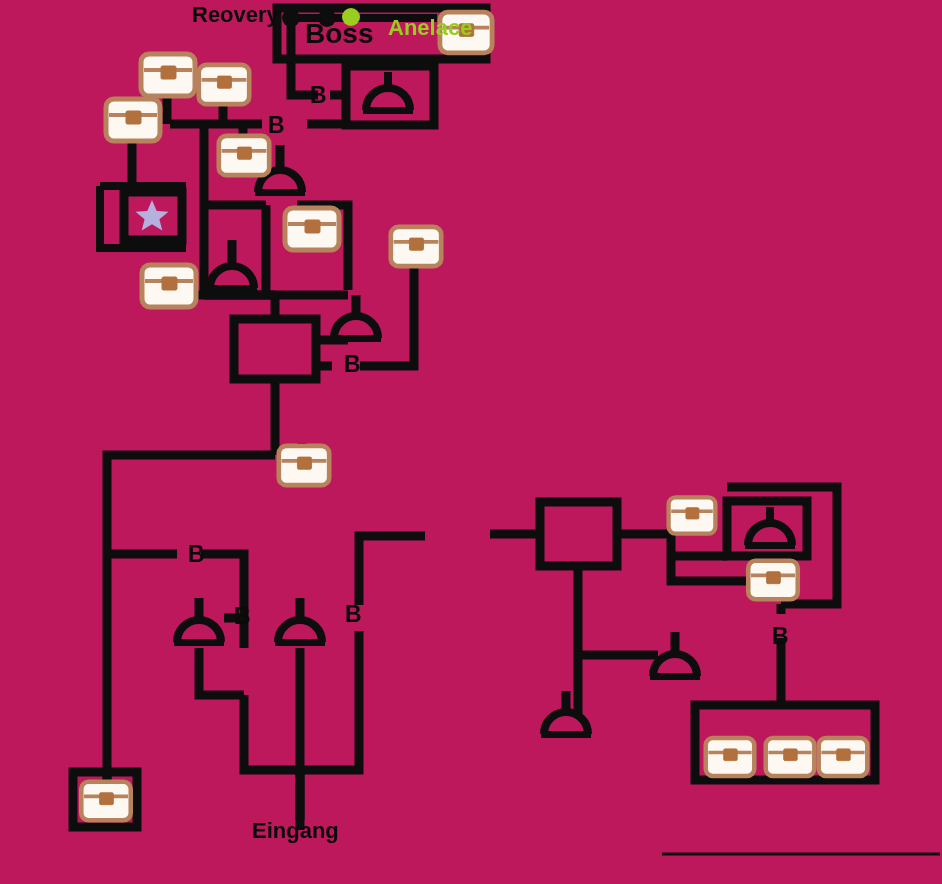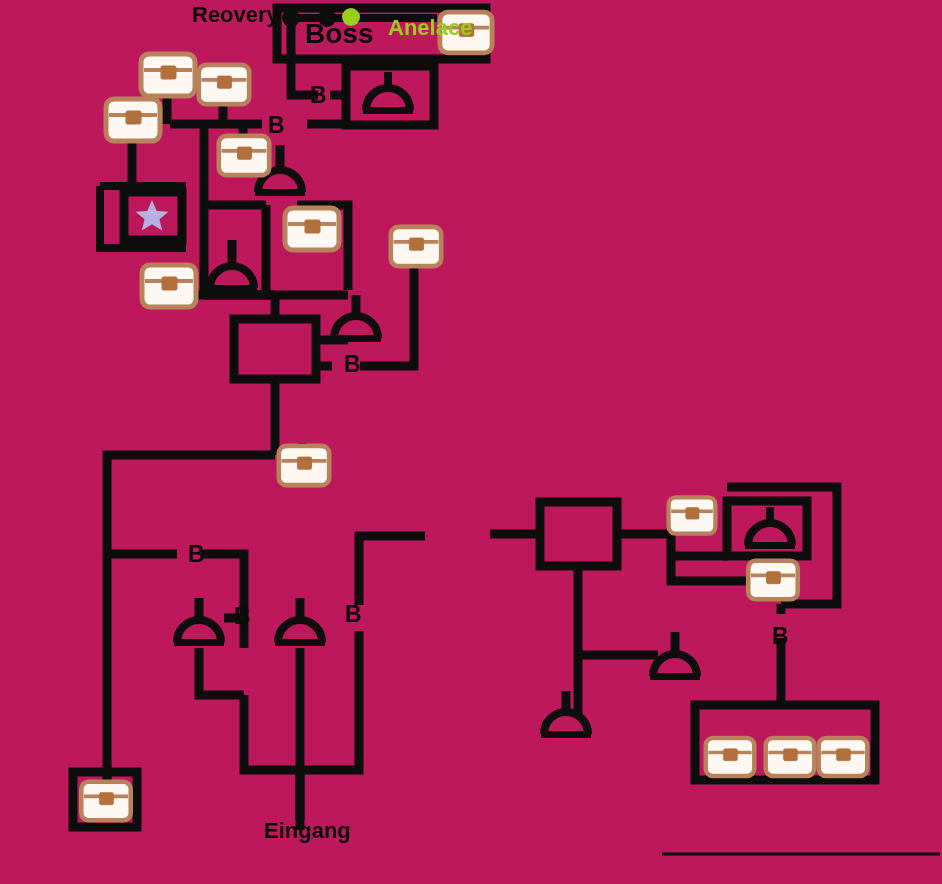--- a/index.html
+++ b/index.html
@@ -202,21 +202,21 @@
 
     <line x1="662" y1="854" x2="940" y2="854" stroke="#0d0d0d" stroke-width="3"></line>
   </svg>
 
   <div class="map-label name-label" style="left:192px; top:4px;">Reovery</div>
 
   <div class="map-label boss-label" style="left:305px; top:20px;">Boss</div>
 
   <div class="map-label loot-label" style="left:348px; top:17px; color:#9bcd1f;">Anelace</div>
 
-  <div class="map-label name-label" style="left:252px; top:820px;margin-left:12px;">Eingang</div>
+  <div class="map-label name-label" style="left:252px; top:820px;">Eingang</div>
 
   <div class="map-label door-label" style="left:310px; top:84px;">B</div>
   <div class="map-label door-label" style="left:268px; top:114px;">B</div>
   <div class="map-label door-label" style="left:344px; top:353px;">B</div>
   <div class="map-label door-label" style="left:188px; top:543px;">B</div>
   <div class="map-label door-label" style="left:234px; top:605px;">B</div>
   <div class="map-label door-label" style="left:345px; top:603px;">B</div>
   <div class="map-label door-label" style="left:772px; top:625px;">B</div>
 
 </div>

